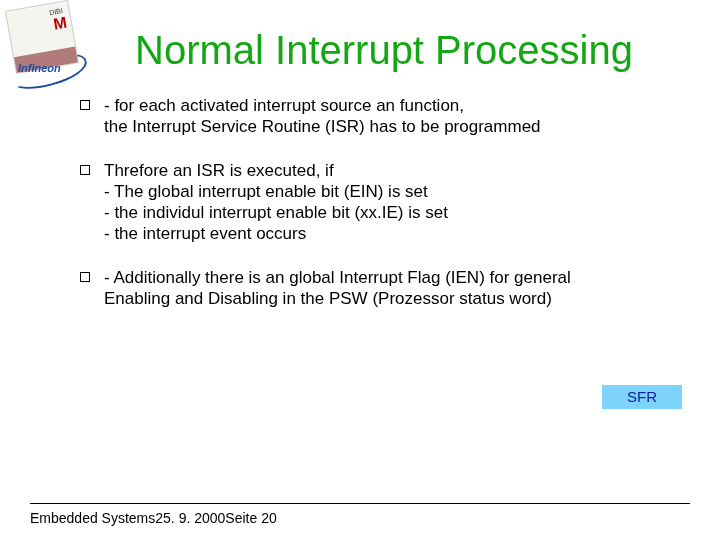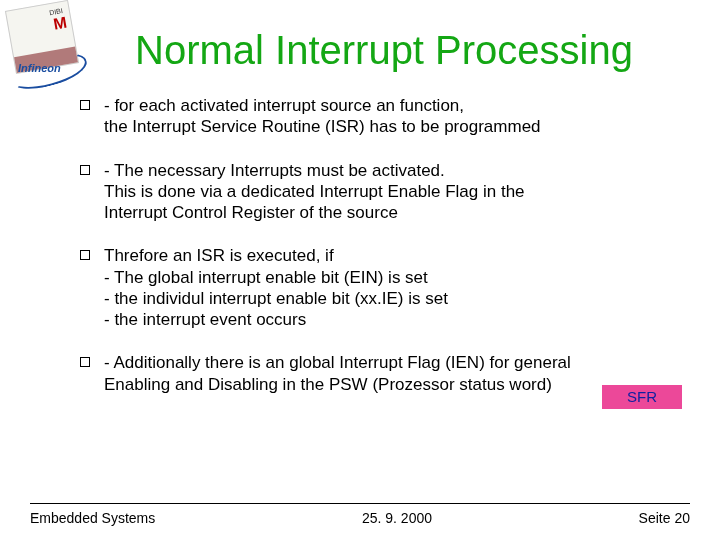--- a/index.html
+++ b/index.html
@@ -114,41 +114,41 @@
   }
   .btxt {
     flex: 1 1 auto;
   }
   .sfr-box {
     position: absolute;
     top: 385px;
     right: 38px;
     width: 80px;
     height: 24px;
-    background: #ec4899;
+    background: #7dd3fc;
     color: #1020a0;
     font-size: 15px;
     text-align: center;
     line-height: 24px;
   }
   .footer-line {
     position: absolute;
     left: 30px;
     right: 30px;
     bottom: 36px;
     border-top: 1px solid #000;
   }
   .footer {
     position: absolute;
     left: 30px;
     right: 30px;
     bottom: 14px;
     font-size: 14px;
     display: flex;
-    justify-content: space-between;
+    justify-content: flex-start;
   }
 </style>
 </head>
 <body>
 
 <div class="logo-area">
   <div class="logo-block">
     <span class="logo-tag">DIBI</span>
     <span class="logo-bar-m">M</span>
     <div class="logo-bar-red"></div>
@@ -162,26 +162,20 @@
 <div class="title">Normal Interrupt Processing</div>
 
 <div class="content">
   <div class="bullet-row">
     <div class="bsq"></div>
     <div class="btxt" style="white-space:pre-line;">- for each activated interrupt source  an function,
    the Interrupt Service Routine (ISR) has to  be  programmed</div>
   </div>
   <div class="bullet-row">
     <div class="bsq"></div>
-    <div class="btxt" style="white-space:pre-line;">- The necessary Interrupts must be activated.
-   This is done via a dedicated Interrupt Enable Flag in the
-    Interrupt Control Register of the source</div>
-  </div>
-  <div class="bullet-row">
-    <div class="bsq"></div>
     <div class="btxt" style="white-space:pre-line;"> Threfore an ISR is executed, if
   - The global interrupt enable bit (EIN) is set
   -  the individul interrupt enable bit (xx.IE) is set
   -  the interrupt event occurs</div>
   </div>
   <div class="bullet-row">
     <div class="bsq"></div>
     <div class="btxt" style="white-space:pre-line;">- Additionally there is an global Interrupt Flag (IEN) for general
    Enabling and Disabling in the PSW (Prozessor status word)</div>
   </div>

